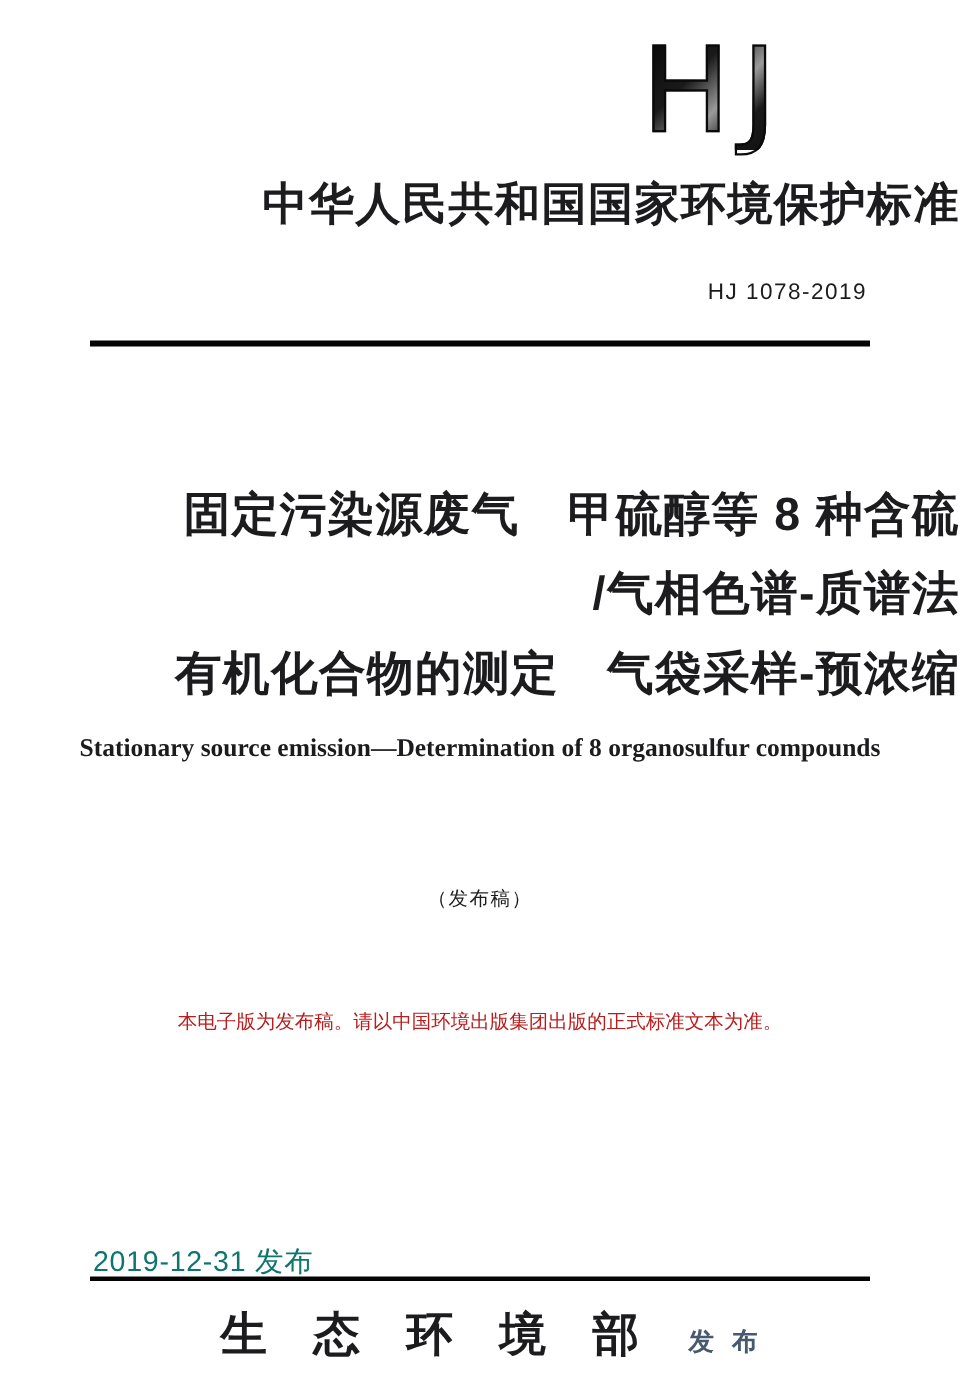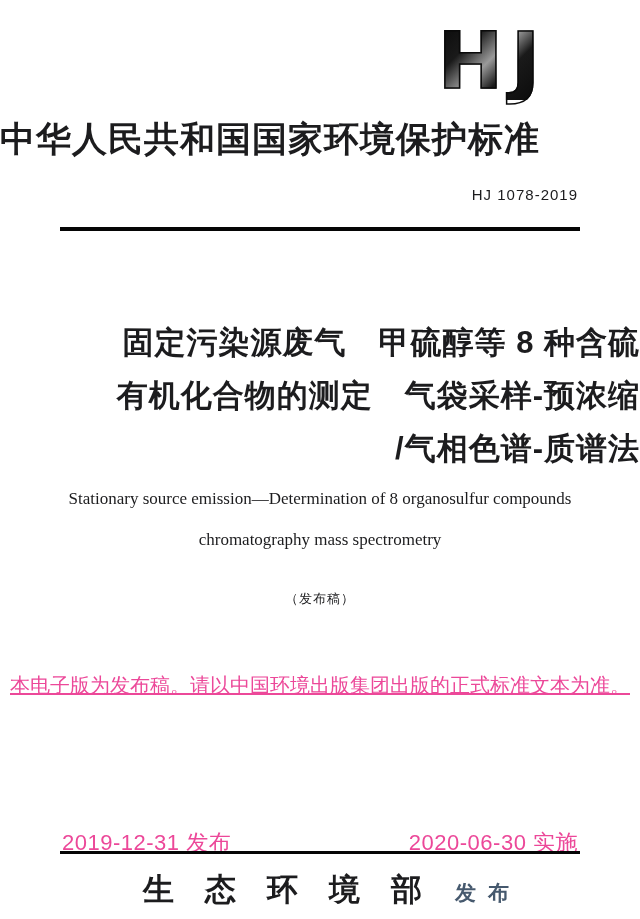--- a/index.html
+++ b/index.html
@@ -13,36 +13,36 @@
   }
   .page {
     position: absolute; inset: 0;
     background: #ffffff;
   }
 
   
   .logo {
     position: absolute; top: 22px; left: 428px; width: 130px;
     font-family: "DejaVu Sans", sans-serif;
-    font-weight: bold;
+    font-weight: normal;
     font-size: 78px;
     line-height: 78px;
     letter-spacing: 8px;
-    text-align: center;
+    text-align: left;
     background: linear-gradient(135deg, #050505 0%, #1a1a1a 30%, #9a9a9a 48%, #1a1a1a 62%, #050505 100%);
     -webkit-background-clip: text;
     background-clip: text;
     color: transparent;
     -webkit-text-stroke: 1.5px #0a0a0a;
   }
 
   .header-title {
     position: absolute; top: 116px; left: 0; width: 100%;
-    text-align: left;
-    font-size: 35px;
+    text-align: right;
+    font-size: 30px;
     font-weight: bold;
     letter-spacing: 1px;
     white-space: nowrap;
   }
 
   .standard-number {
     position: absolute; top: 186px; left: 60px; right: 62px;
     text-align: right;
     font-size: 15px;
     letter-spacing: 1px;
@@ -60,68 +60,67 @@
     font-weight: bold;
     line-height: 53px;
     letter-spacing: 1px;
   }
 
   .title-en {
     position: absolute; top: 478px; left: 30px; right: 30px;
     text-align: center;
     font-family: "Liberation Serif", serif;
     font-size: 17px;
-    font-weight: normal;
+    font-weight: bold;
     line-height: 41px;
   }
 
   .draft-label {
     position: absolute; top: 590px; left: 0; width: 100%;
     text-align: center;
     font-size: 13px;
     letter-spacing: 1px;
   }
 
   .notice {
     position: absolute; top: 672px; left: 0; width: 100%;
     text-align: center;
     font-family: "Liberation Serif", serif;
-    font-size: 20px;
-    color: #ec4899;
-    text-decoration: underline;
+    font-size: 13px;
+    color: #b91c1c;
   }
 
   .dates-row {
     position: absolute; top: 828px; left: 62px; right: 62px;
     display: flex;
     justify-content: space-between;
-    font-size: 22px;
+    font-size: 19px;
     letter-spacing: 0.5px;
-    color: #ec4899;
+    color: #0f766e;
   }
 
   .rule-bottom {
     position: absolute; top: 851px; left: 60px; width: 520px;
     height: 3px; background: #050505;
   }
 
   .issuer-row {
     position: absolute; top: 869px; left: 12px; width: 100%;
     display: flex;
     justify-content: center;
     align-items: baseline;
   }
   .issuer-name {
     font-size: 31px;
     font-weight: bold;
     letter-spacing: 31px;
     white-space: nowrap;
   }
   .issuer-action {
-    font-size: 21px;
+    font-size: 17px;
     font-weight: bold;
     letter-spacing: 12px;
     margin-left: 2px;
     white-space: nowrap;
   }
 </style>
 </head>
 <body>
 
 <div class="page">
@@ -129,36 +128,34 @@
   <div class="logo">HJ</div>
 
   <div class="header-title">中华人民共和国国家环境保护标准</div>
 
   <div class="standard-number">HJ 1078-2019</div>
 
   <div class="rule-top"></div>
 
   <div class="title-cn">
     <div>固定污染源废气　甲硫醇等 8 种含硫</div>
+    <div>/气相色谱-质谱法</div>
     <div>有机化合物的测定　气袋采样-预浓缩</div>
-    <div>/气相色谱-质谱法</div>
   </div>
 
   <div class="title-en">
     <div>Stationary source emission—Determination of 8 organosulfur compounds</div>
-    <div>chromatography mass spectrometry</div>
   </div>
 
   <div class="draft-label">（发布稿）</div>
 
   <div class="notice">本电子版为发布稿。请以中国环境出版集团出版的正式标准文本为准。</div>
 
   <div class="dates-row">
     <span>2019-12-31 发布</span>
-    <span>2020-06-30 实施</span>
   </div>
 
   <div class="rule-bottom"></div>
 
   <div class="issuer-row">
     <span class="issuer-name">生态环境部</span>
     <span class="issuer-action" style="color: rgb(70, 89, 110);">发布</span>
   </div>
 
 </div>

